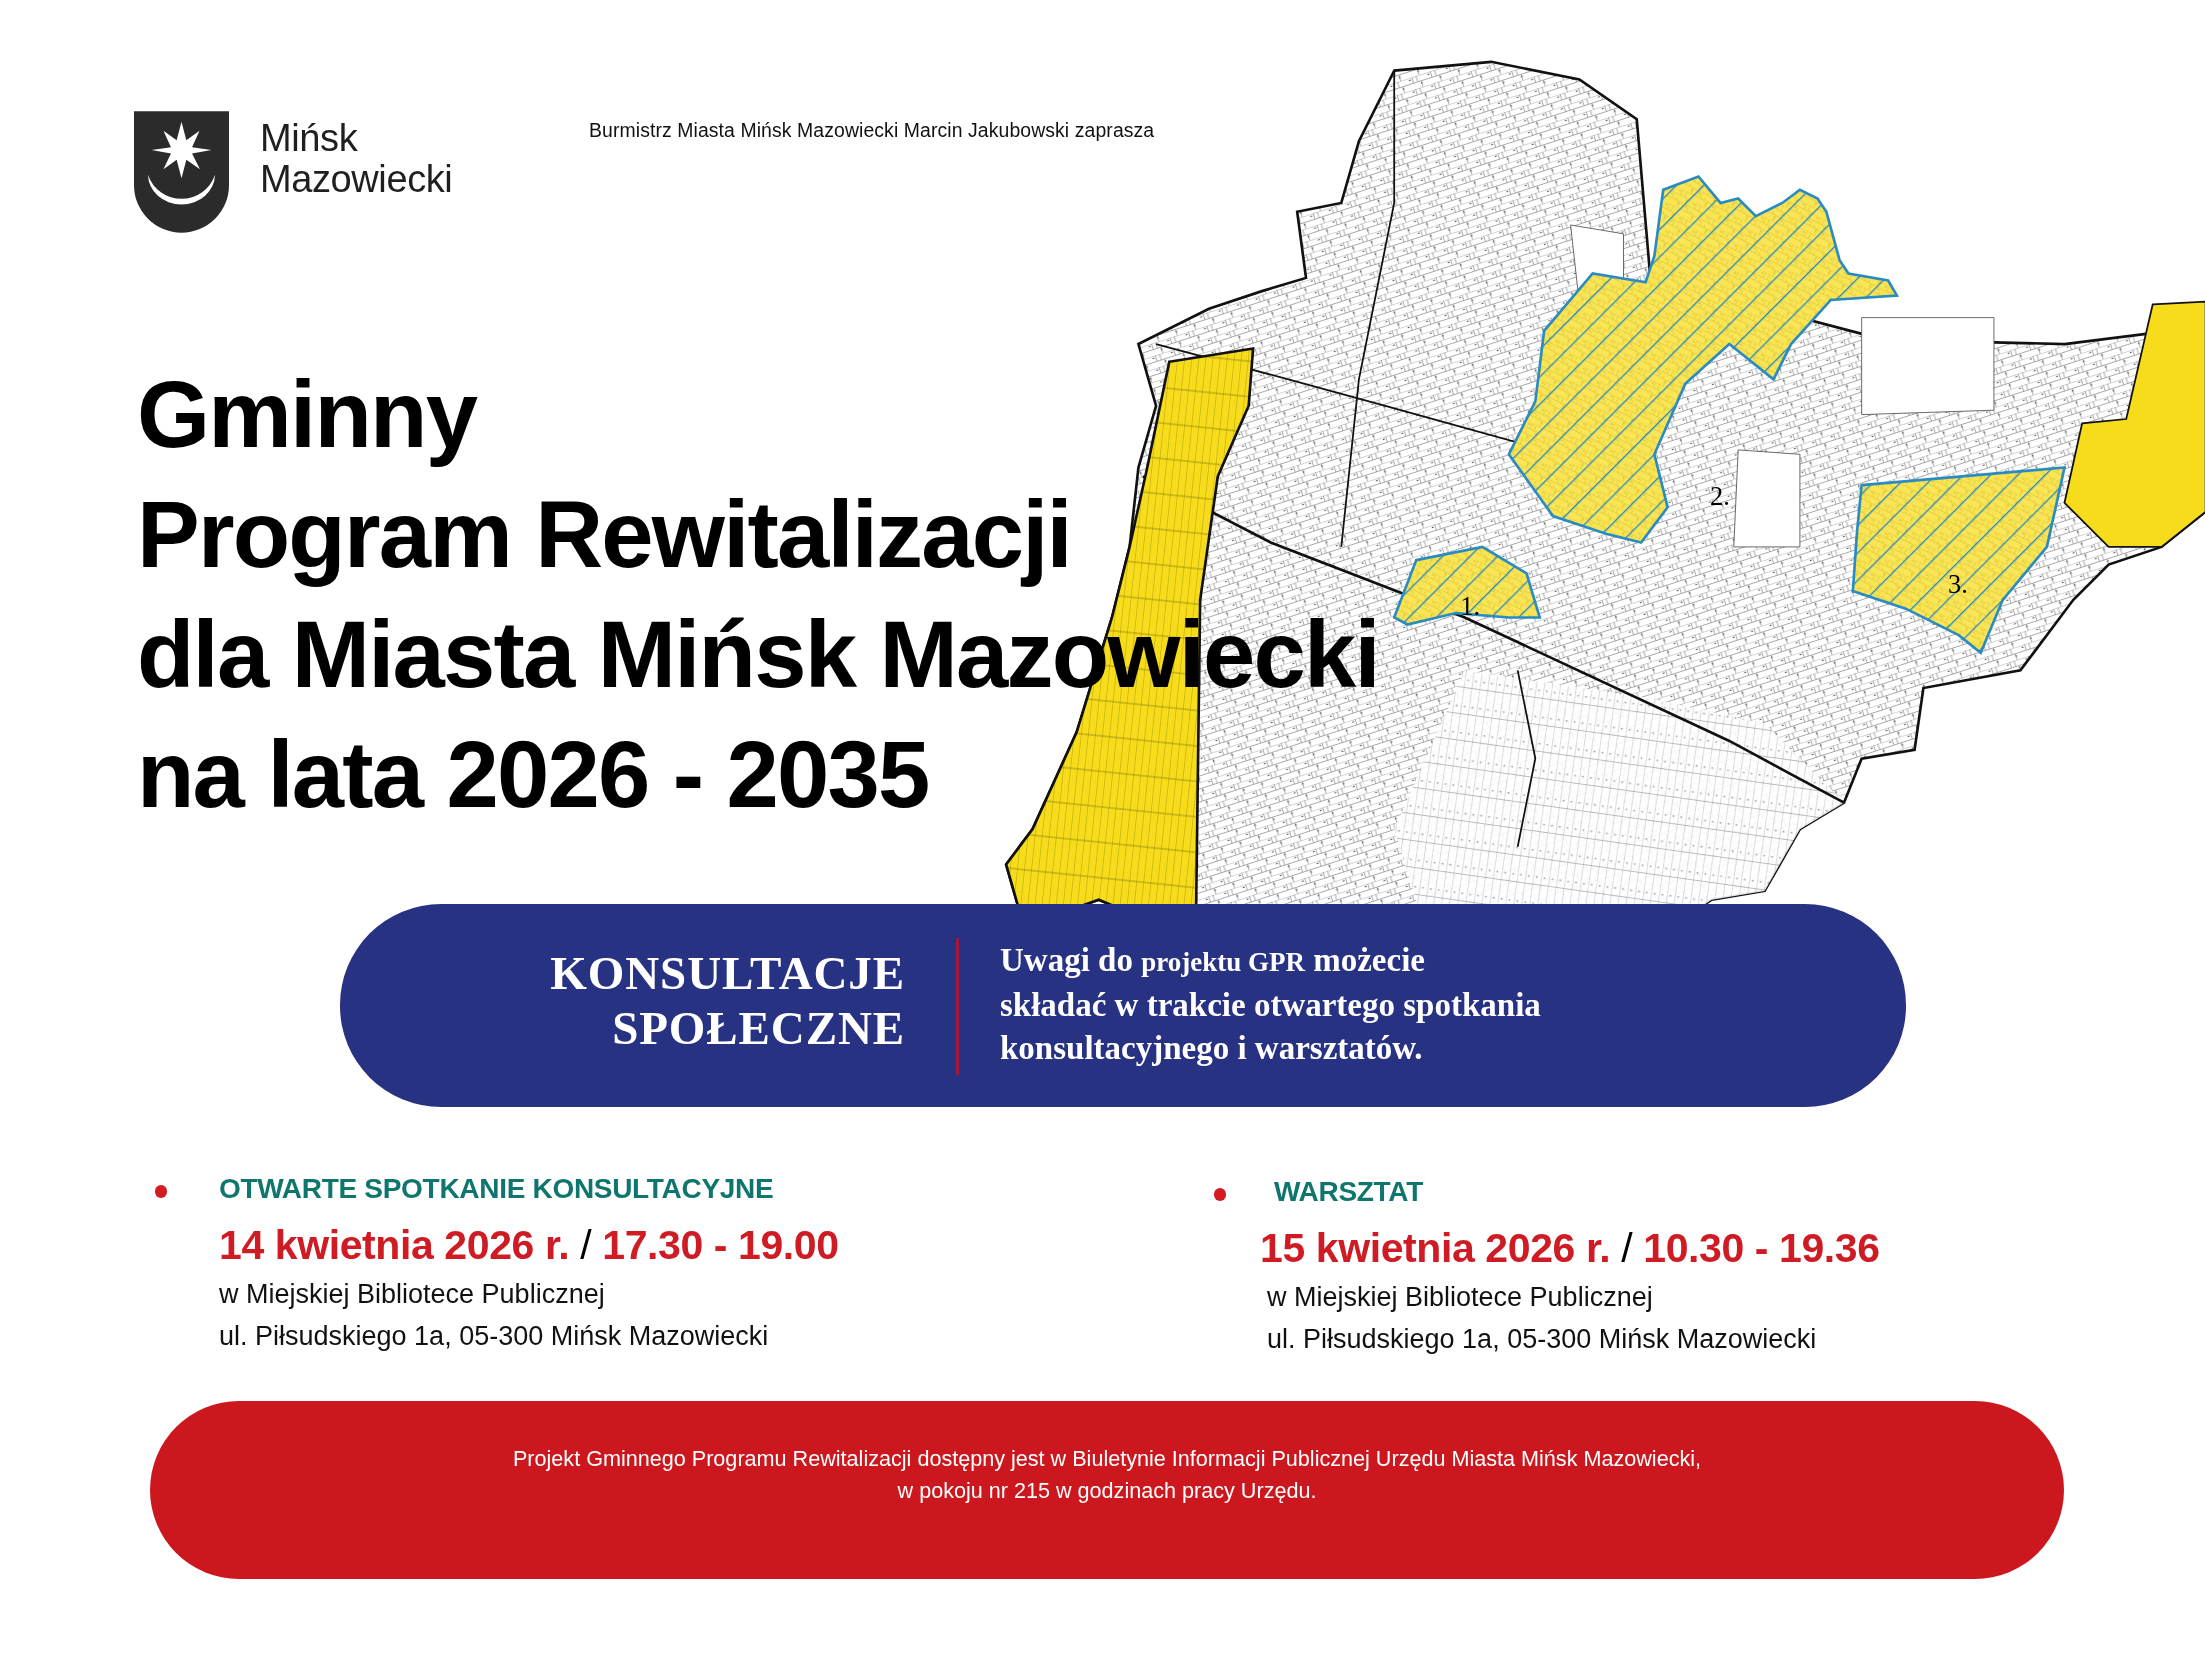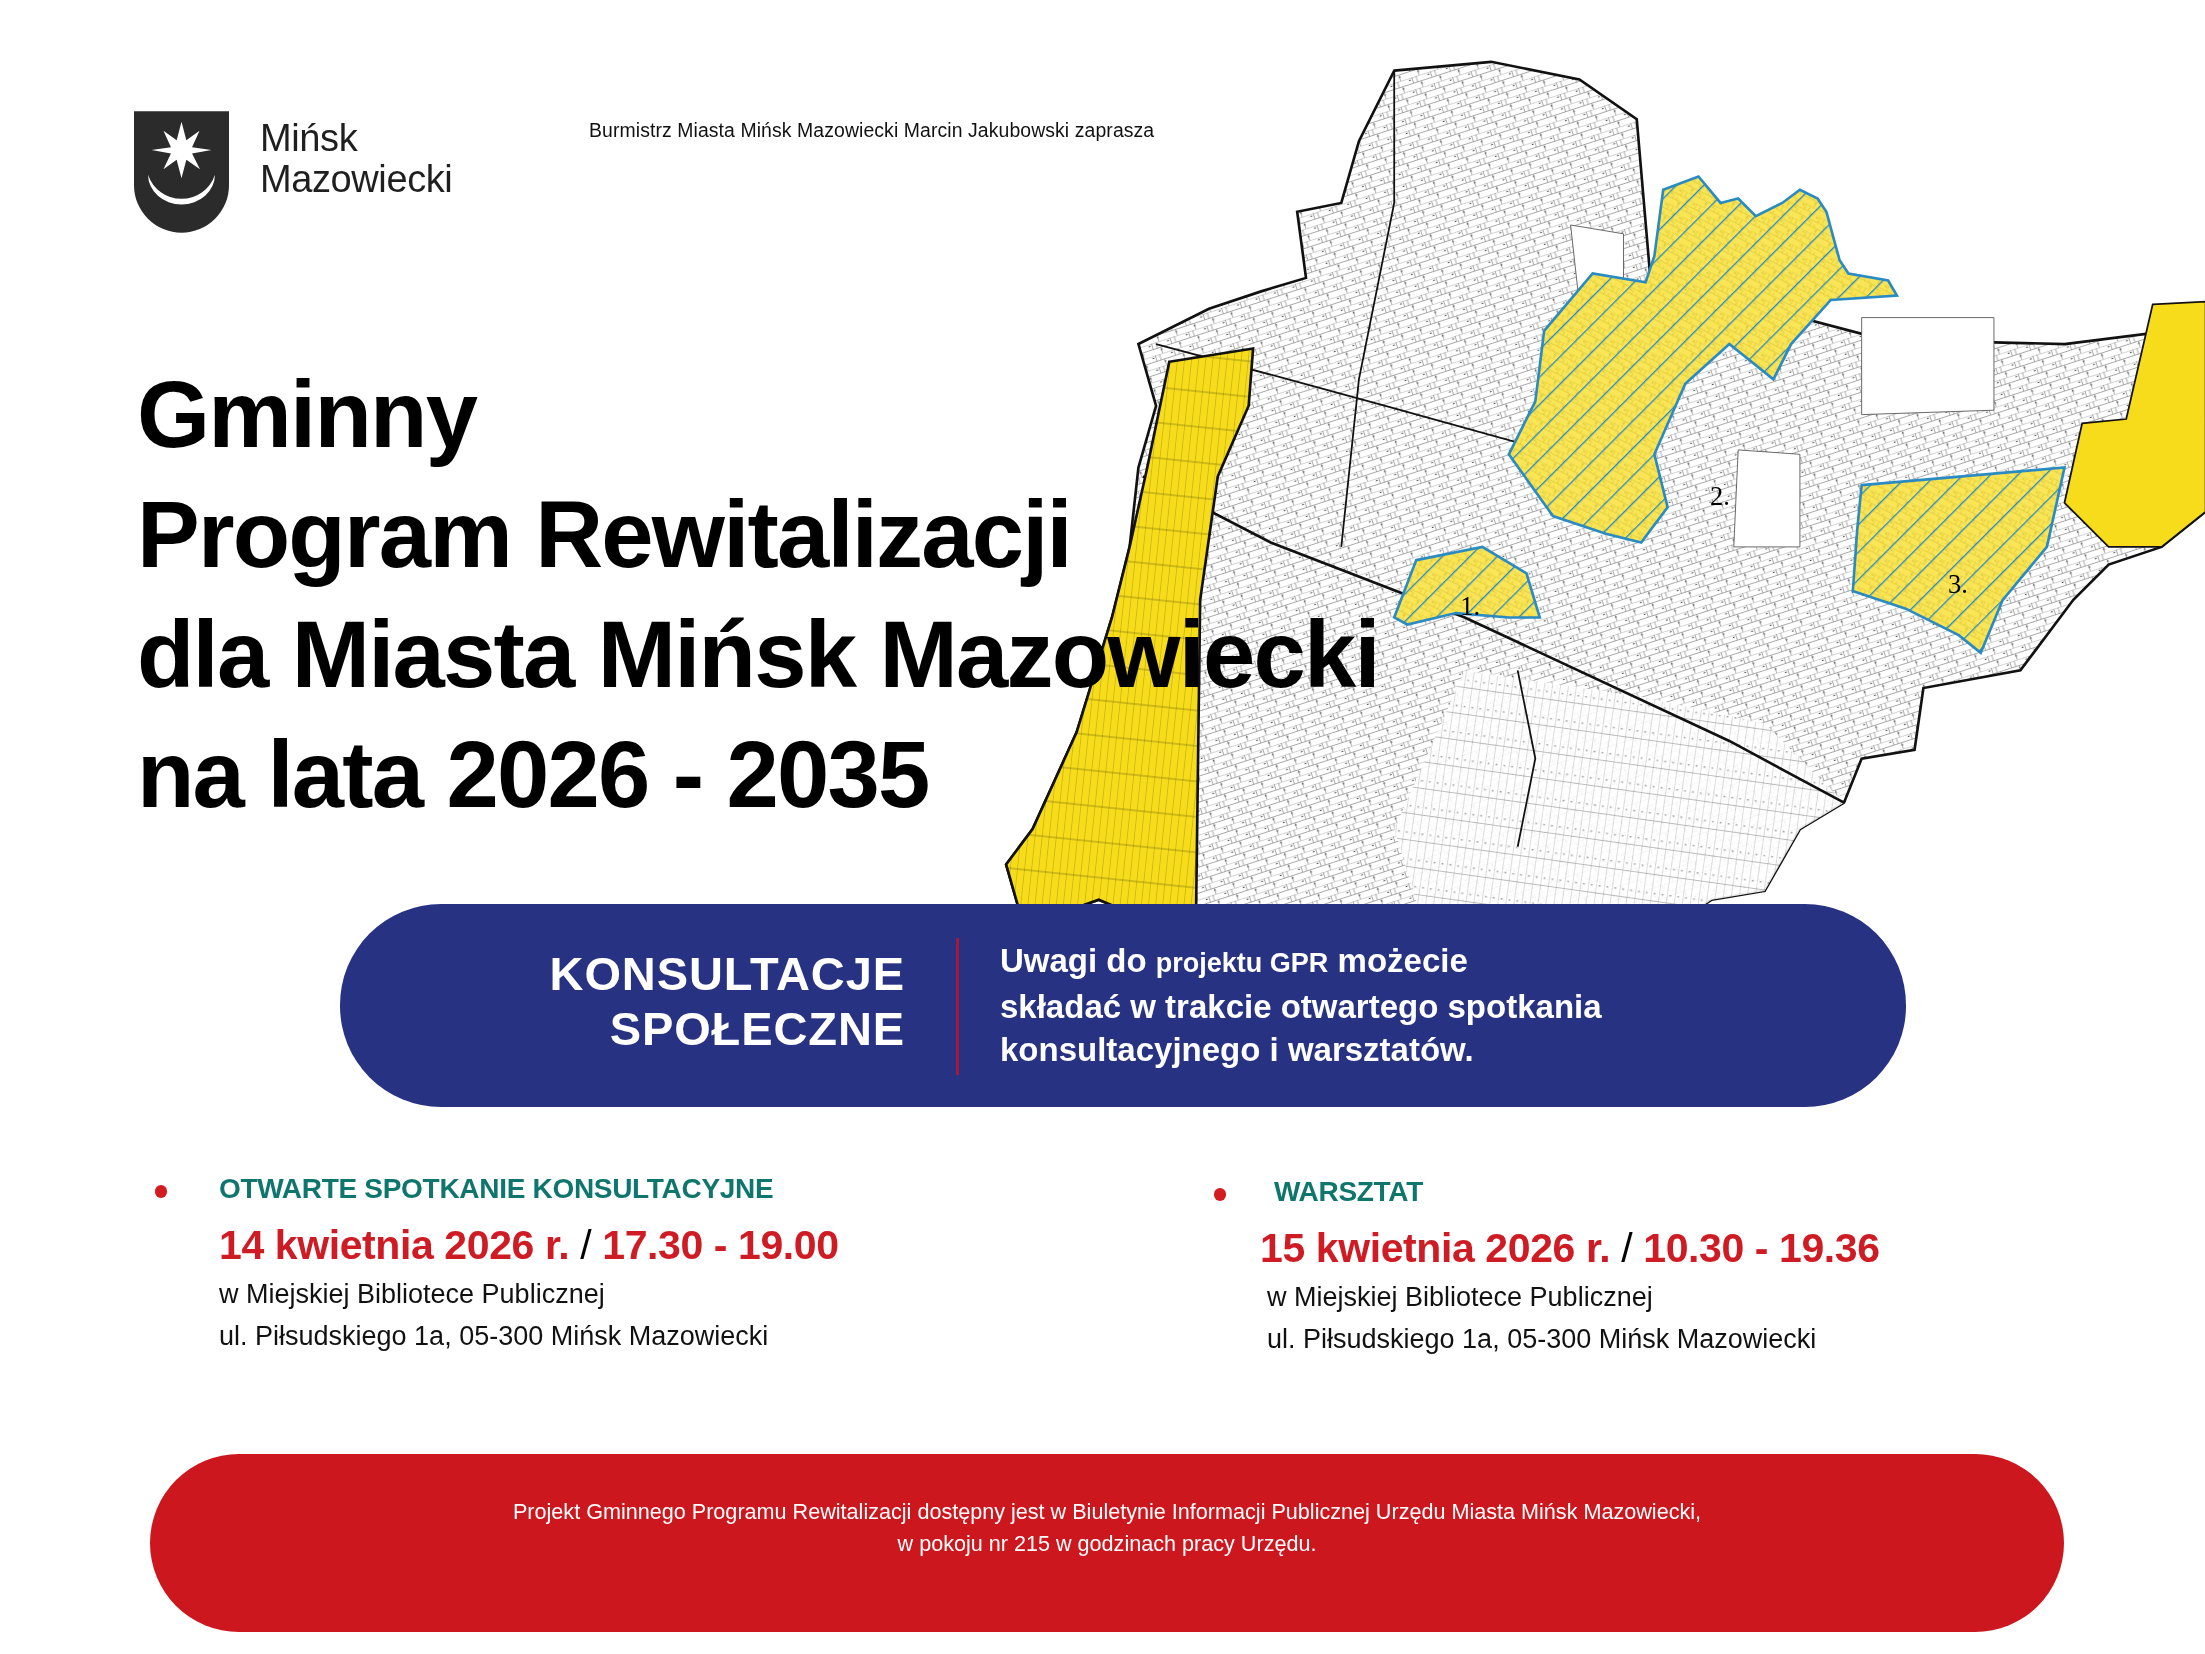--- a/index.html
+++ b/index.html
@@ -17,21 +17,21 @@
   #logo-shield { position: absolute; left: 0; top: 0; width: 95px; height: 122px; }
   #logo-text { position: absolute; left: 126px; top: 7px; font-size: 38px; line-height: 41px; color: #1f1f1f; font-weight: 400; letter-spacing: -0.4px; }
 
   #inviter { left: 589px; top: 119px; font-size: 19.4px; color: #111; white-space: nowrap; letter-spacing: 0.1px; }
 
   
   #title { left: 137px; top: 355px; font-weight: 700; font-size: 94px; line-height: 120px; color: #000; letter-spacing: -1.8px; white-space: nowrap; }
   #title div { display: block; }
 
   
-  #consult { left: 340px; top: 904px; width: 1566px; height: 203px; background: #283282; border-radius: 101px; }
+  #consult { left: 340px; top: 904px; width: 1566px; height: 203px; background: #283282; border-radius: 101px; font-family: Liberation Serif, serif; }
   #consult-heading { position: absolute; right: 1001px; top: 42px; text-align: right; color: #fff; font-weight: 700; font-size: 47px; line-height: 55px; letter-spacing: 0.9px; }
   #consult-divider { position: absolute; left: 616px; top: 34px; width: 2.6px; height: 137px; background: #a3193c; }
   #consult-text { position: absolute; left: 660px; top: 35px; color: #fff; font-weight: 700; font-size: 33px; line-height: 43px; white-space: nowrap; }
   #consult-text .small { font-size: 27px; }
 
   
   .event { position: absolute; width: 926px; }
   .event .bullet { position: absolute; left: 0; top: 12.4px; width: 12.4px; height: 12.4px; border-radius: 50%; background: #d21c22; }
   .event .ev-title { position: absolute; font-weight: 700; font-size: 28px; white-space: nowrap; color: #0f766e; letter-spacing: -0.3px; }
   .event .ev-date { position: absolute; font-weight: 700; font-size: 41px; white-space: nowrap; color: #cf1c24; letter-spacing: -0.4px; }
@@ -44,21 +44,21 @@
   #event-1 .ev-line.l1 { left: 64px; top: 106px; }
   #event-1 .ev-line.l2 { left: 64px; top: 148px; }
 
   #event-2 { left: 1214px; top: 1176px; }
   #event-2 .ev-title { left: 60px; top: 0px; }
   #event-2 .ev-date { left: 46px; top: 49px; }
   #event-2 .ev-line.l1 { left: 53px; top: 106px; }
   #event-2 .ev-line.l2 { left: 53px; top: 148px; }
 
   
-  #footer { left: 150px; top: 1454px; width: 1914px; height: 178px; background: #cb171d; border-radius: 89px; }
+  #footer { left: 150px; top: 1401px; width: 1914px; height: 178px; background: #cb171d; border-radius: 89px; }
   #footer-text { position: absolute; left: 0; right: 0; top: 42px; text-align: center; color: #fff; font-size: 21.6px; line-height: 32px; }
 </style>
 </head>
 <body>
 
 <svg id="map" viewBox="0 0 1540 1110" xmlns="http://www.w3.org/2000/svg">
   <defs>
     <pattern id="parcels" width="22" height="14" patternUnits="userSpaceOnUse" patternTransform="rotate(-18)">
       <rect width="22" height="14" fill="#ffffff"></rect>
       <path d="M0 0 H22 M0 7 H22 M6 0 V7 M15 7 V14 M11 0 V7" stroke="#8a8a8a" stroke-width="0.8" fill="none"></path>

